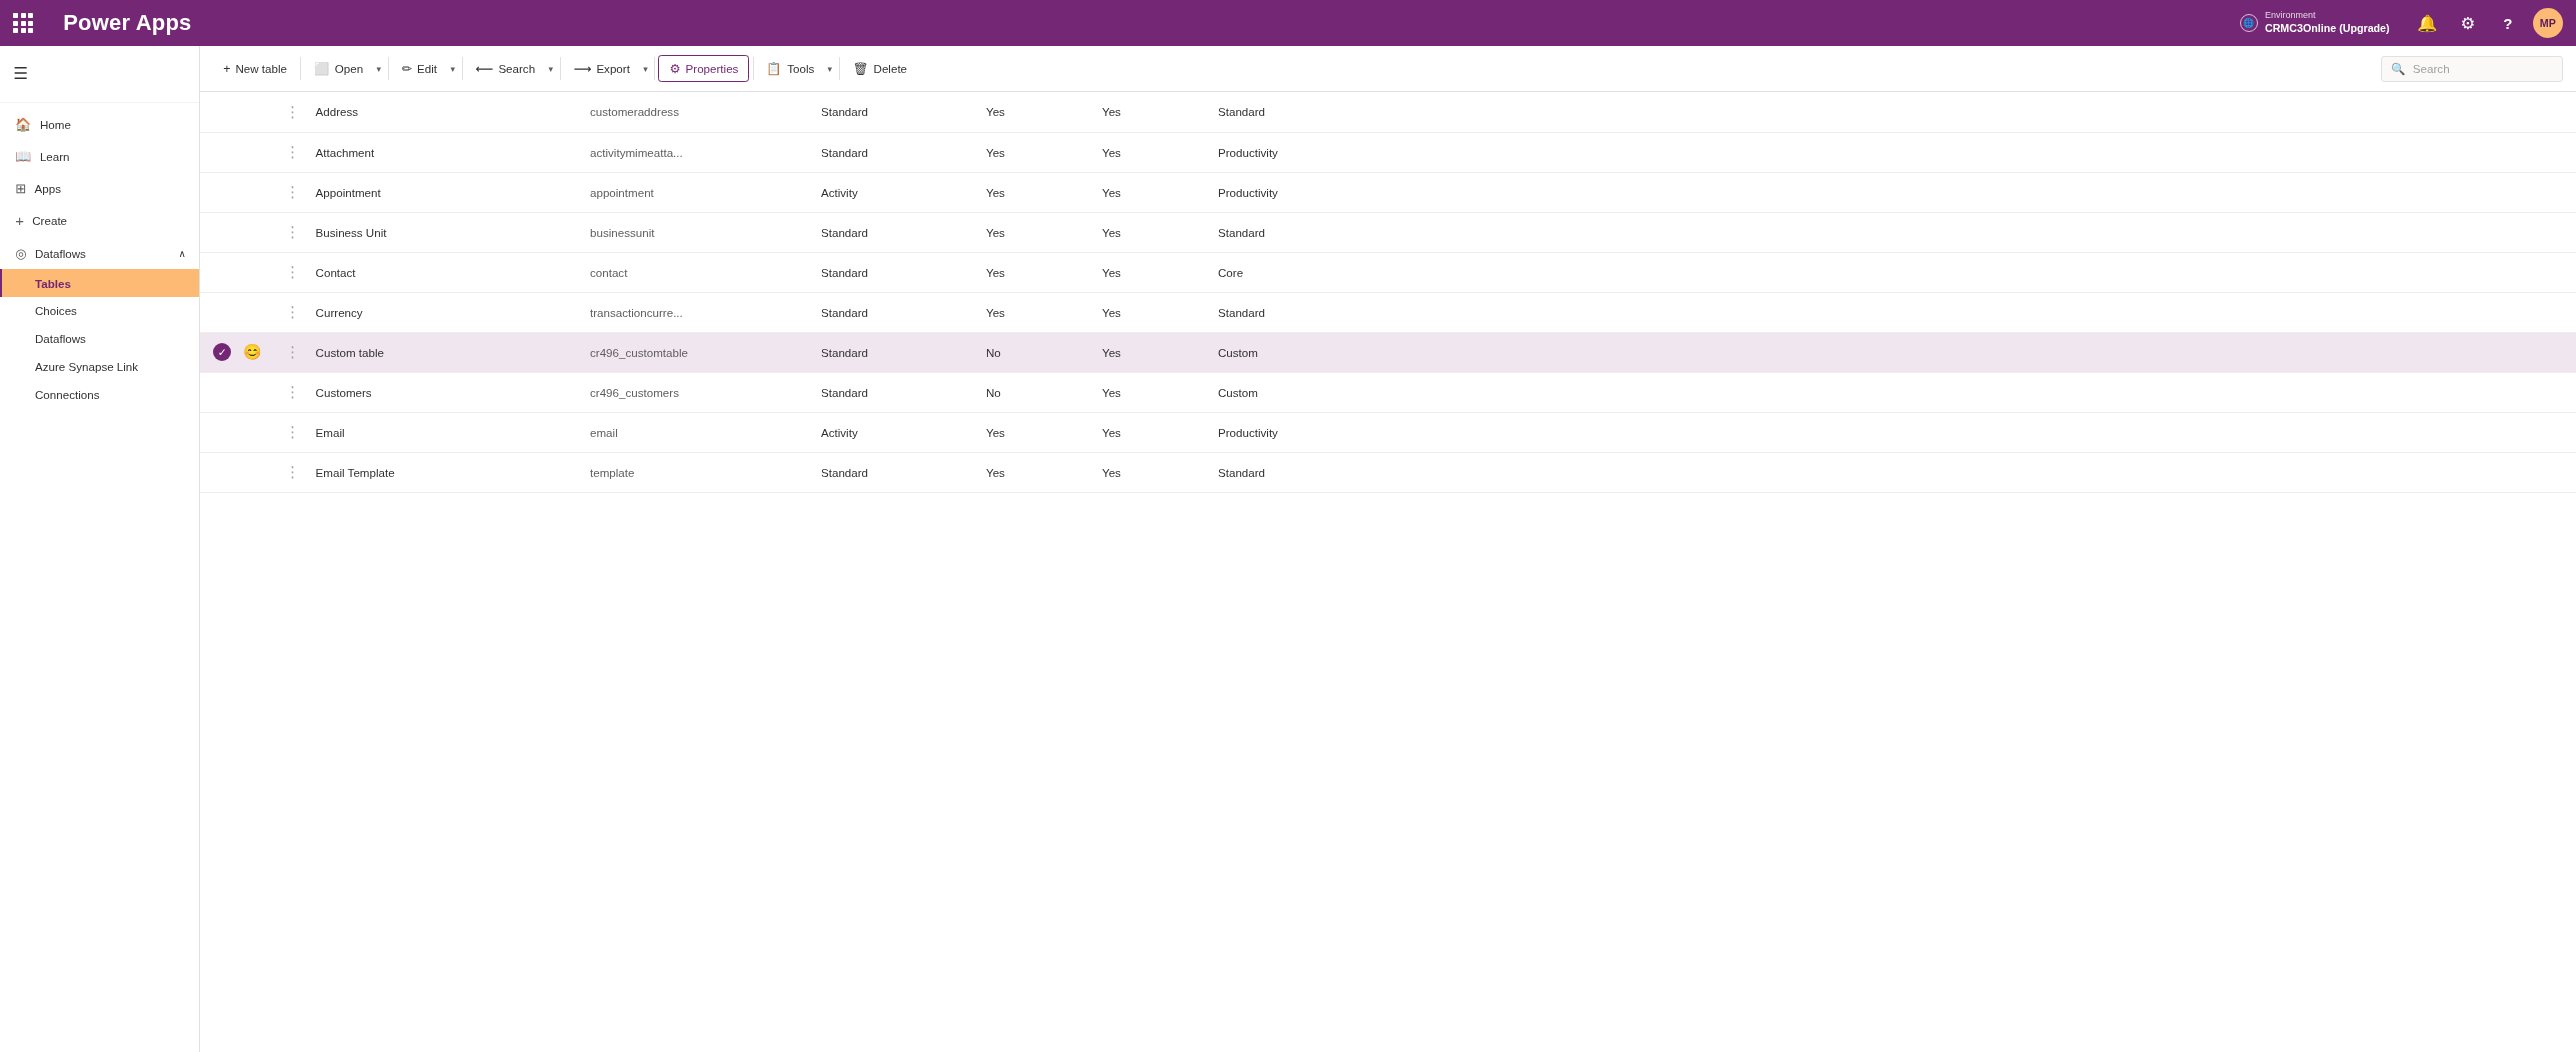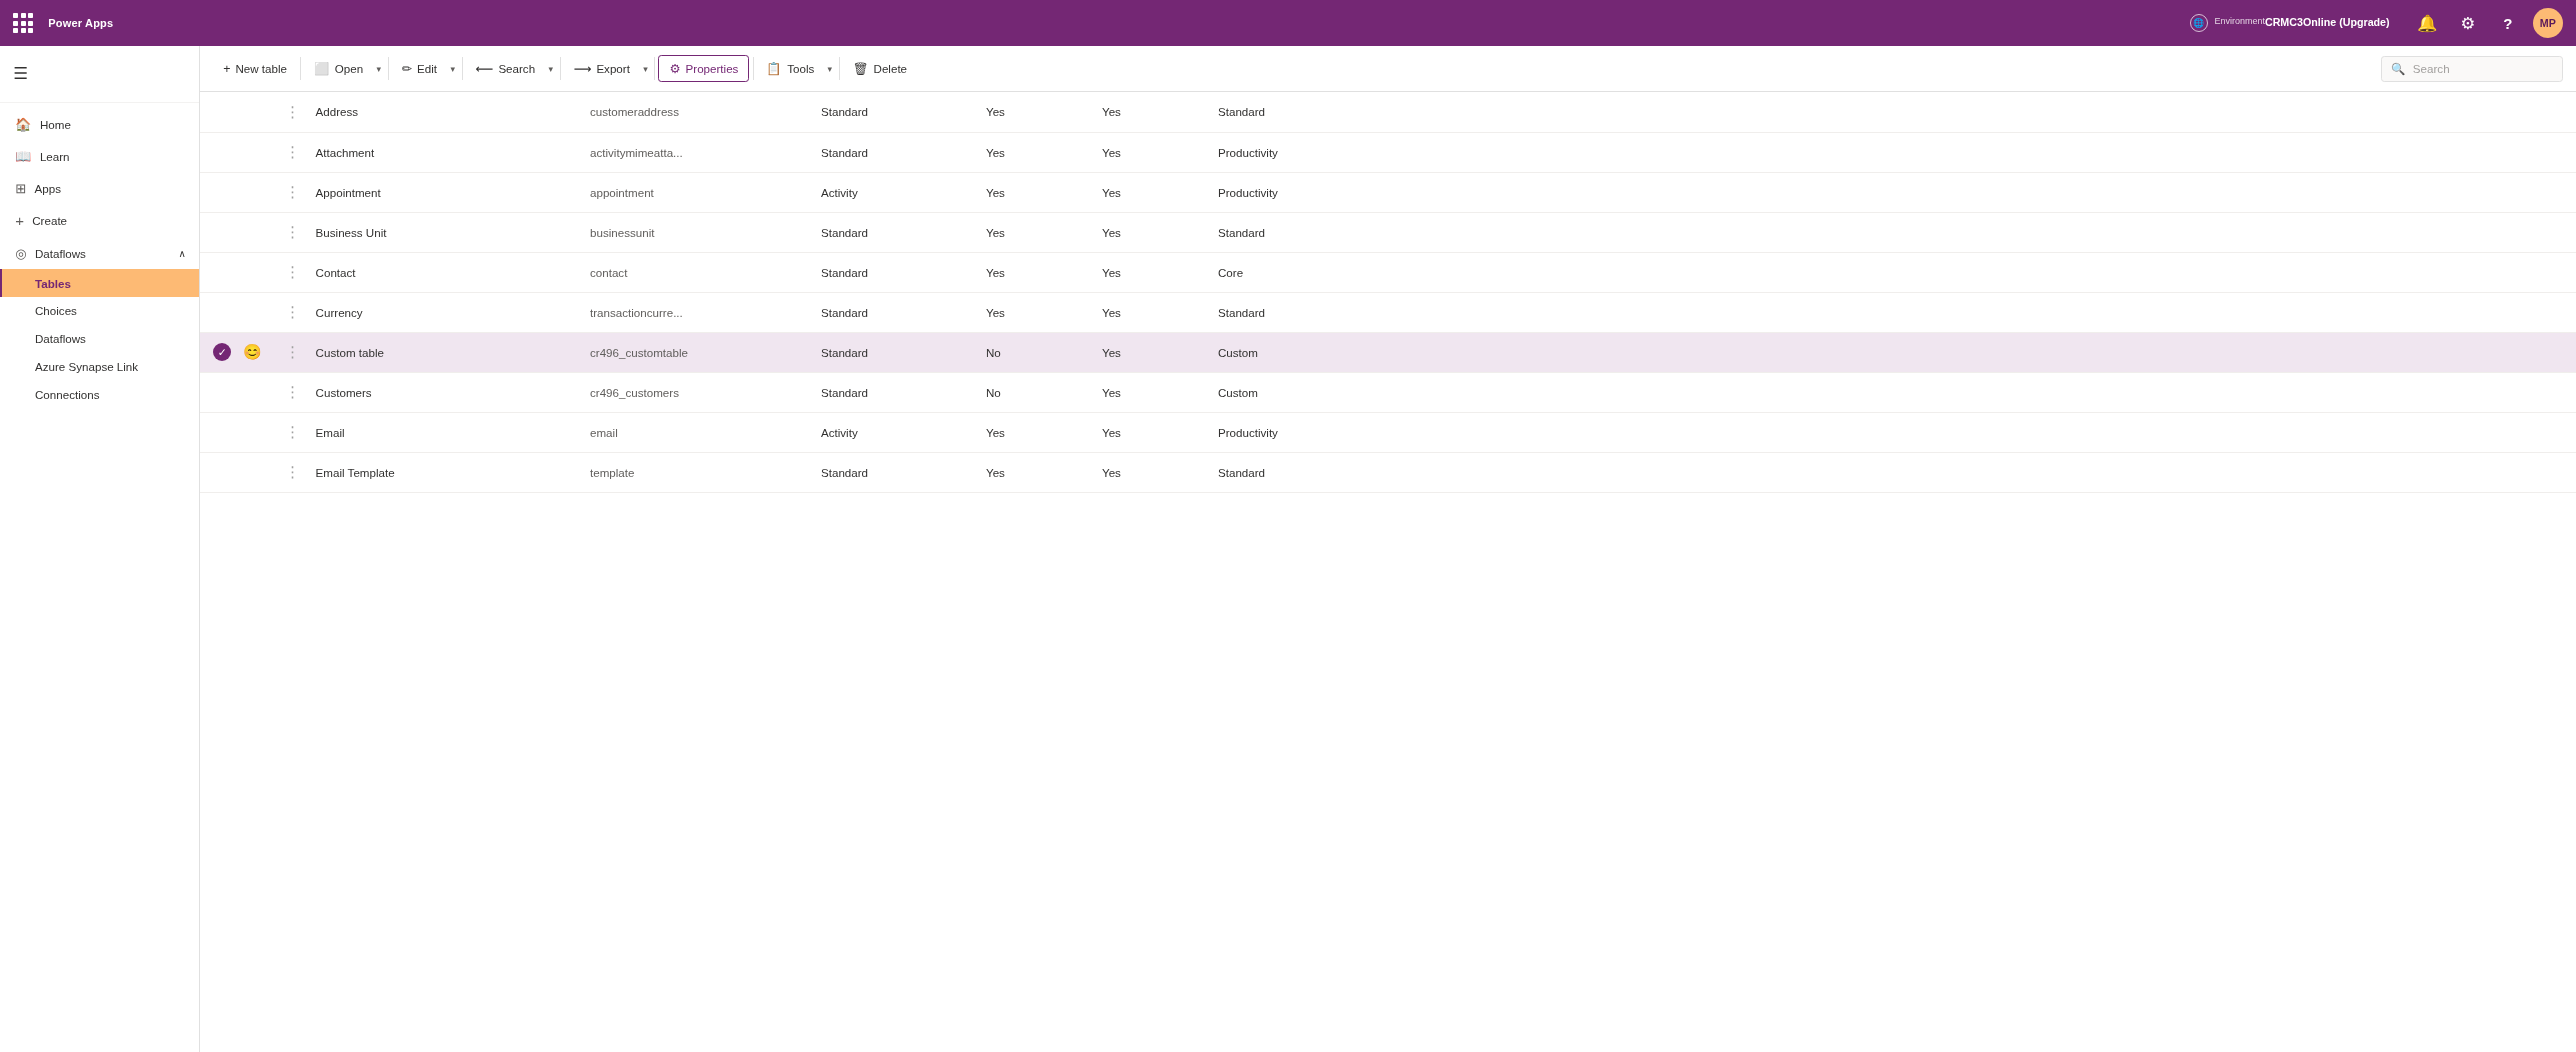--- a/index.html
+++ b/index.html
@@ -21,41 +21,41 @@
       gap: 2.5px;
       cursor: pointer;
     }
     .top-nav-grid-icon span {
       width: 5px; height: 5px;
       background: white;
       border-radius: 0.8px;
       display: block;
     }
     .top-nav-brand {
-      font-size: 11px;
+      font-size: 22px;
       font-weight: 600;
       letter-spacing: 0.2px;
-      margin-left: 5px;
+      margin-left: 20px;
     }
     .top-nav-spacer { flex: 1; }
     .top-nav-env {
       display: flex;
       align-items: center;
       gap: 6.6px;
       margin-right: 13.2px;
     }
     .top-nav-env-icon {
       width: 18px; height: 18px;
       border: 1.7px solid rgba(255,255,255,0.7);
       border-radius: 50%;
       display: flex; align-items: center; justify-content: center;
       font-size: 9px;
     }
     .top-nav-env-text {
-      display: flex; 
+      display: flex; flex-direction: column;
       font-size: 10px; line-height: 1.3;
     }
     .top-nav-env-text .env-label { opacity: 0.8; font-size: 9px; }
     .top-nav-env-text .env-name { font-weight: 600; font-size: 10.7px; }
     .top-nav-icon-btn {
       width: 30px; height: 30px;
       display: flex; align-items: center; justify-content: center;
       cursor: pointer; border-radius: 3.3px;
       color: white; font-size: 15px;
     }

